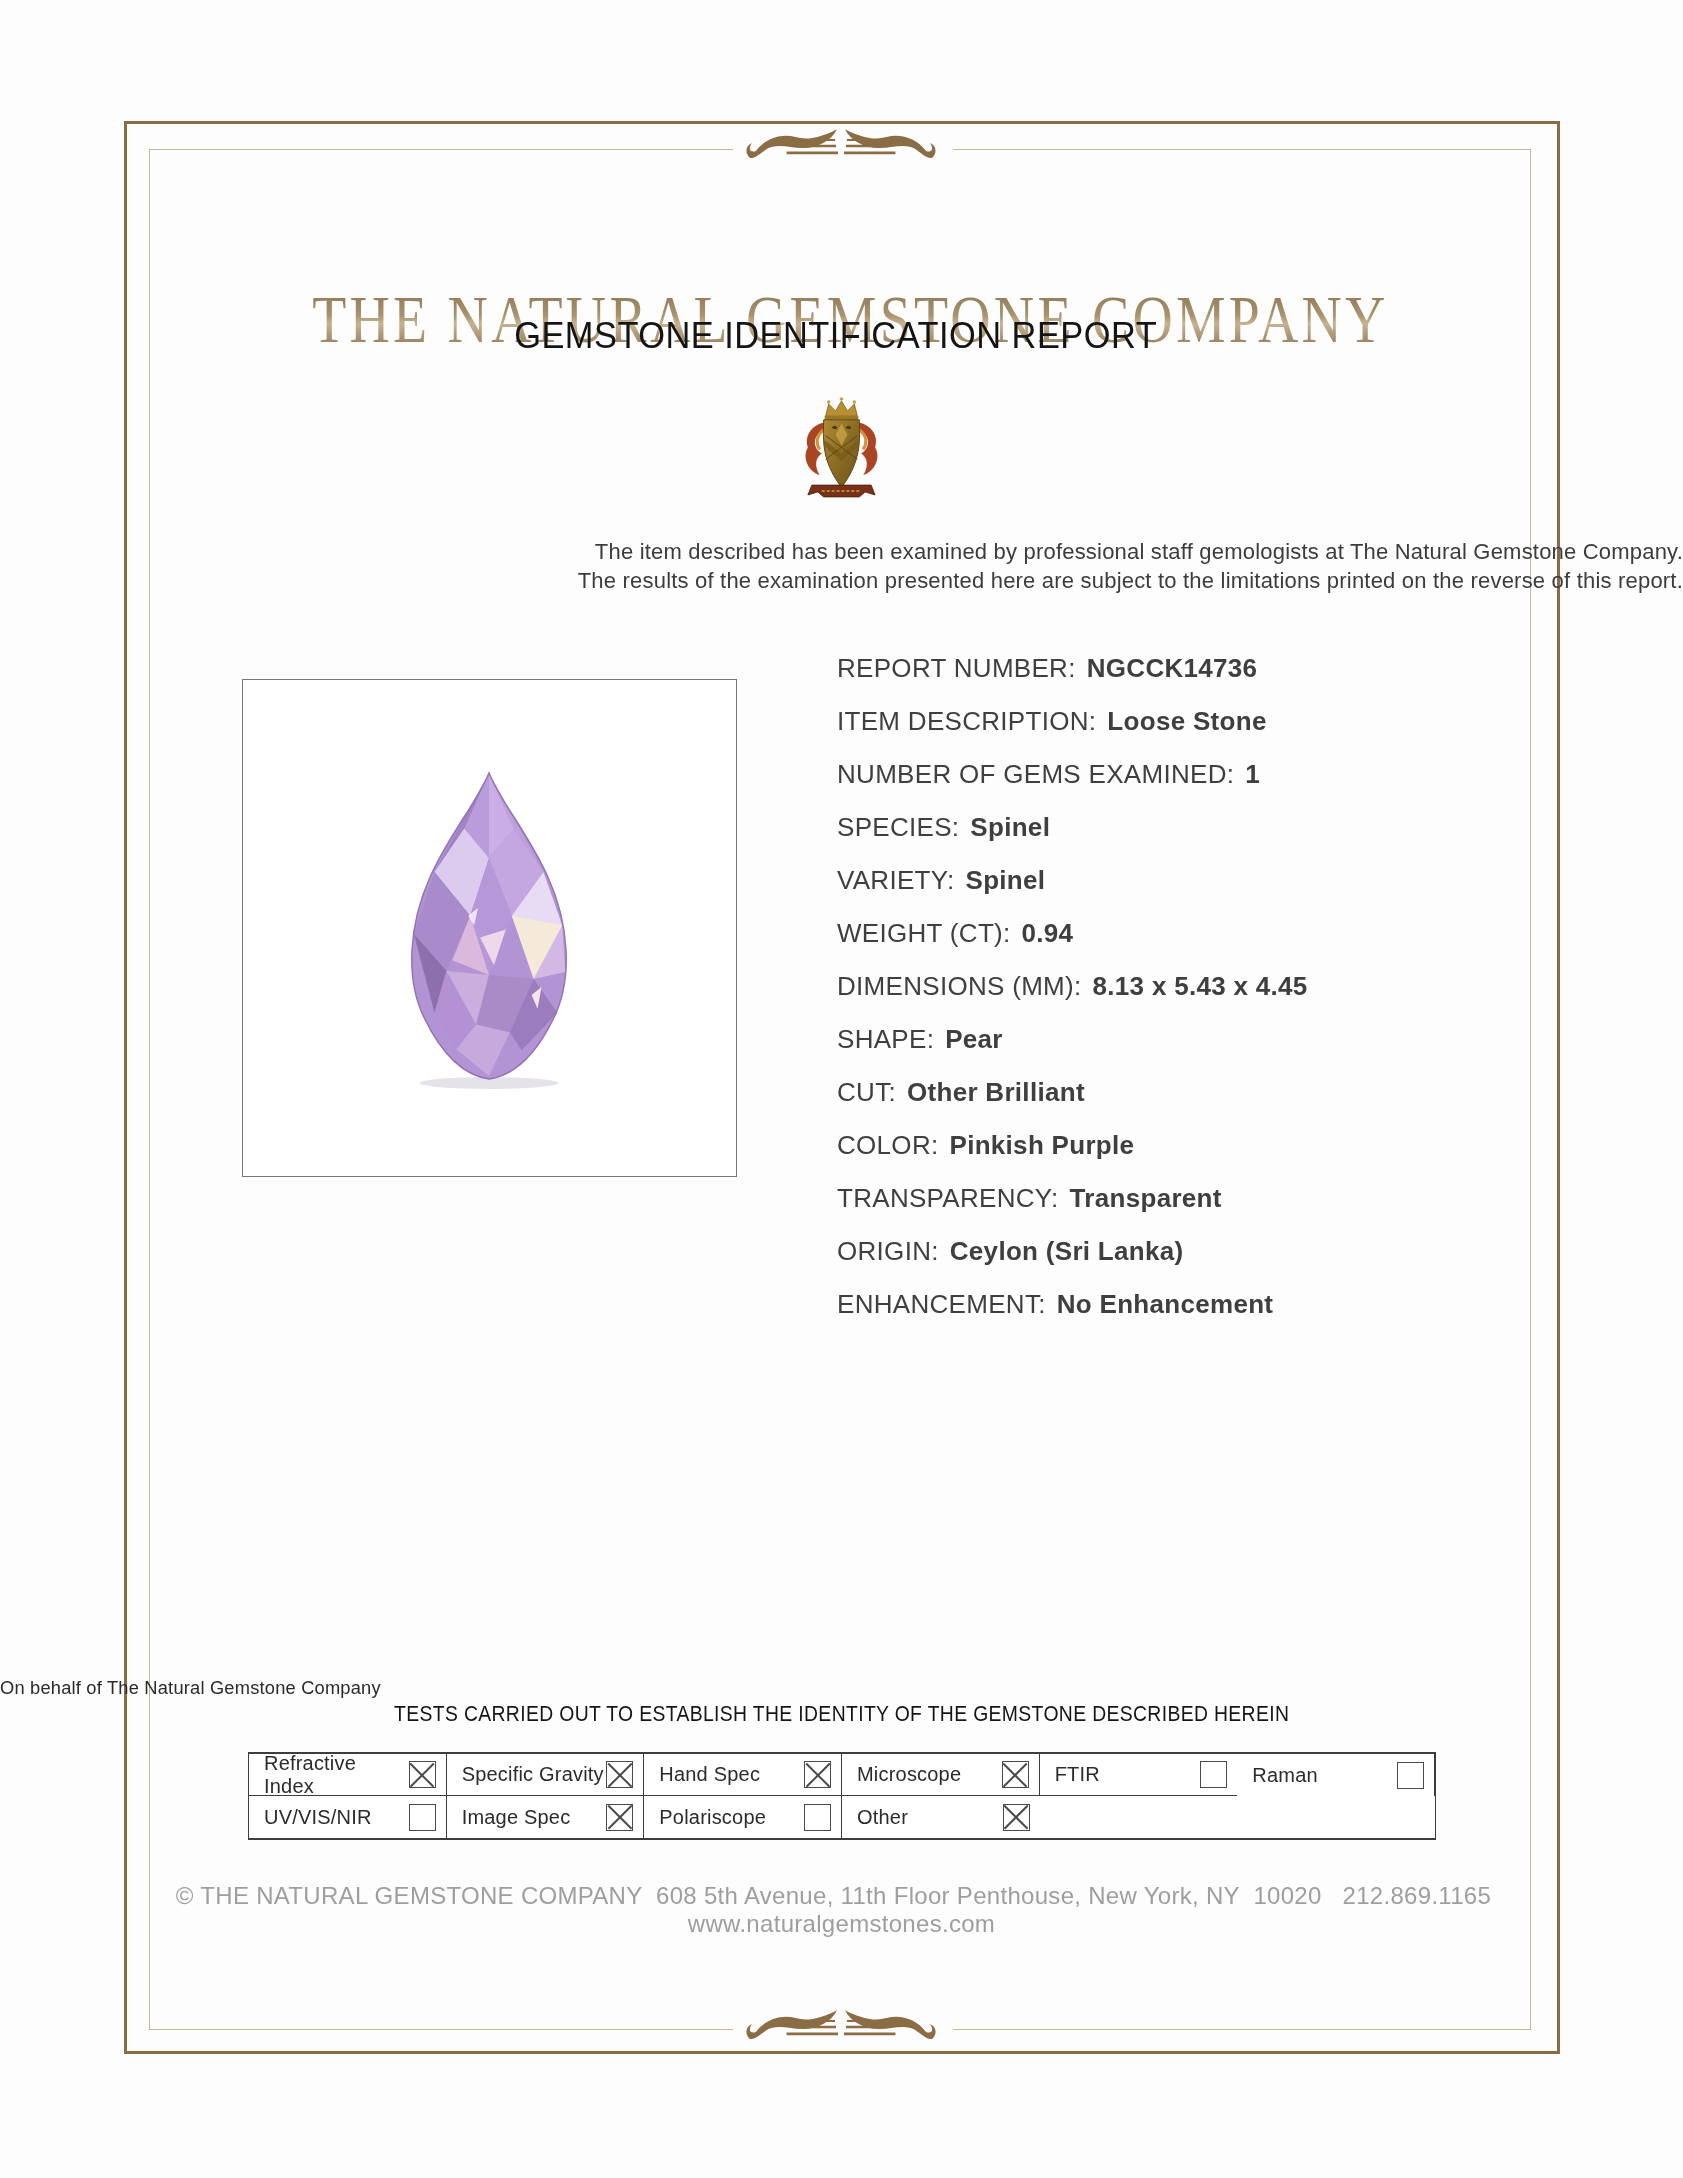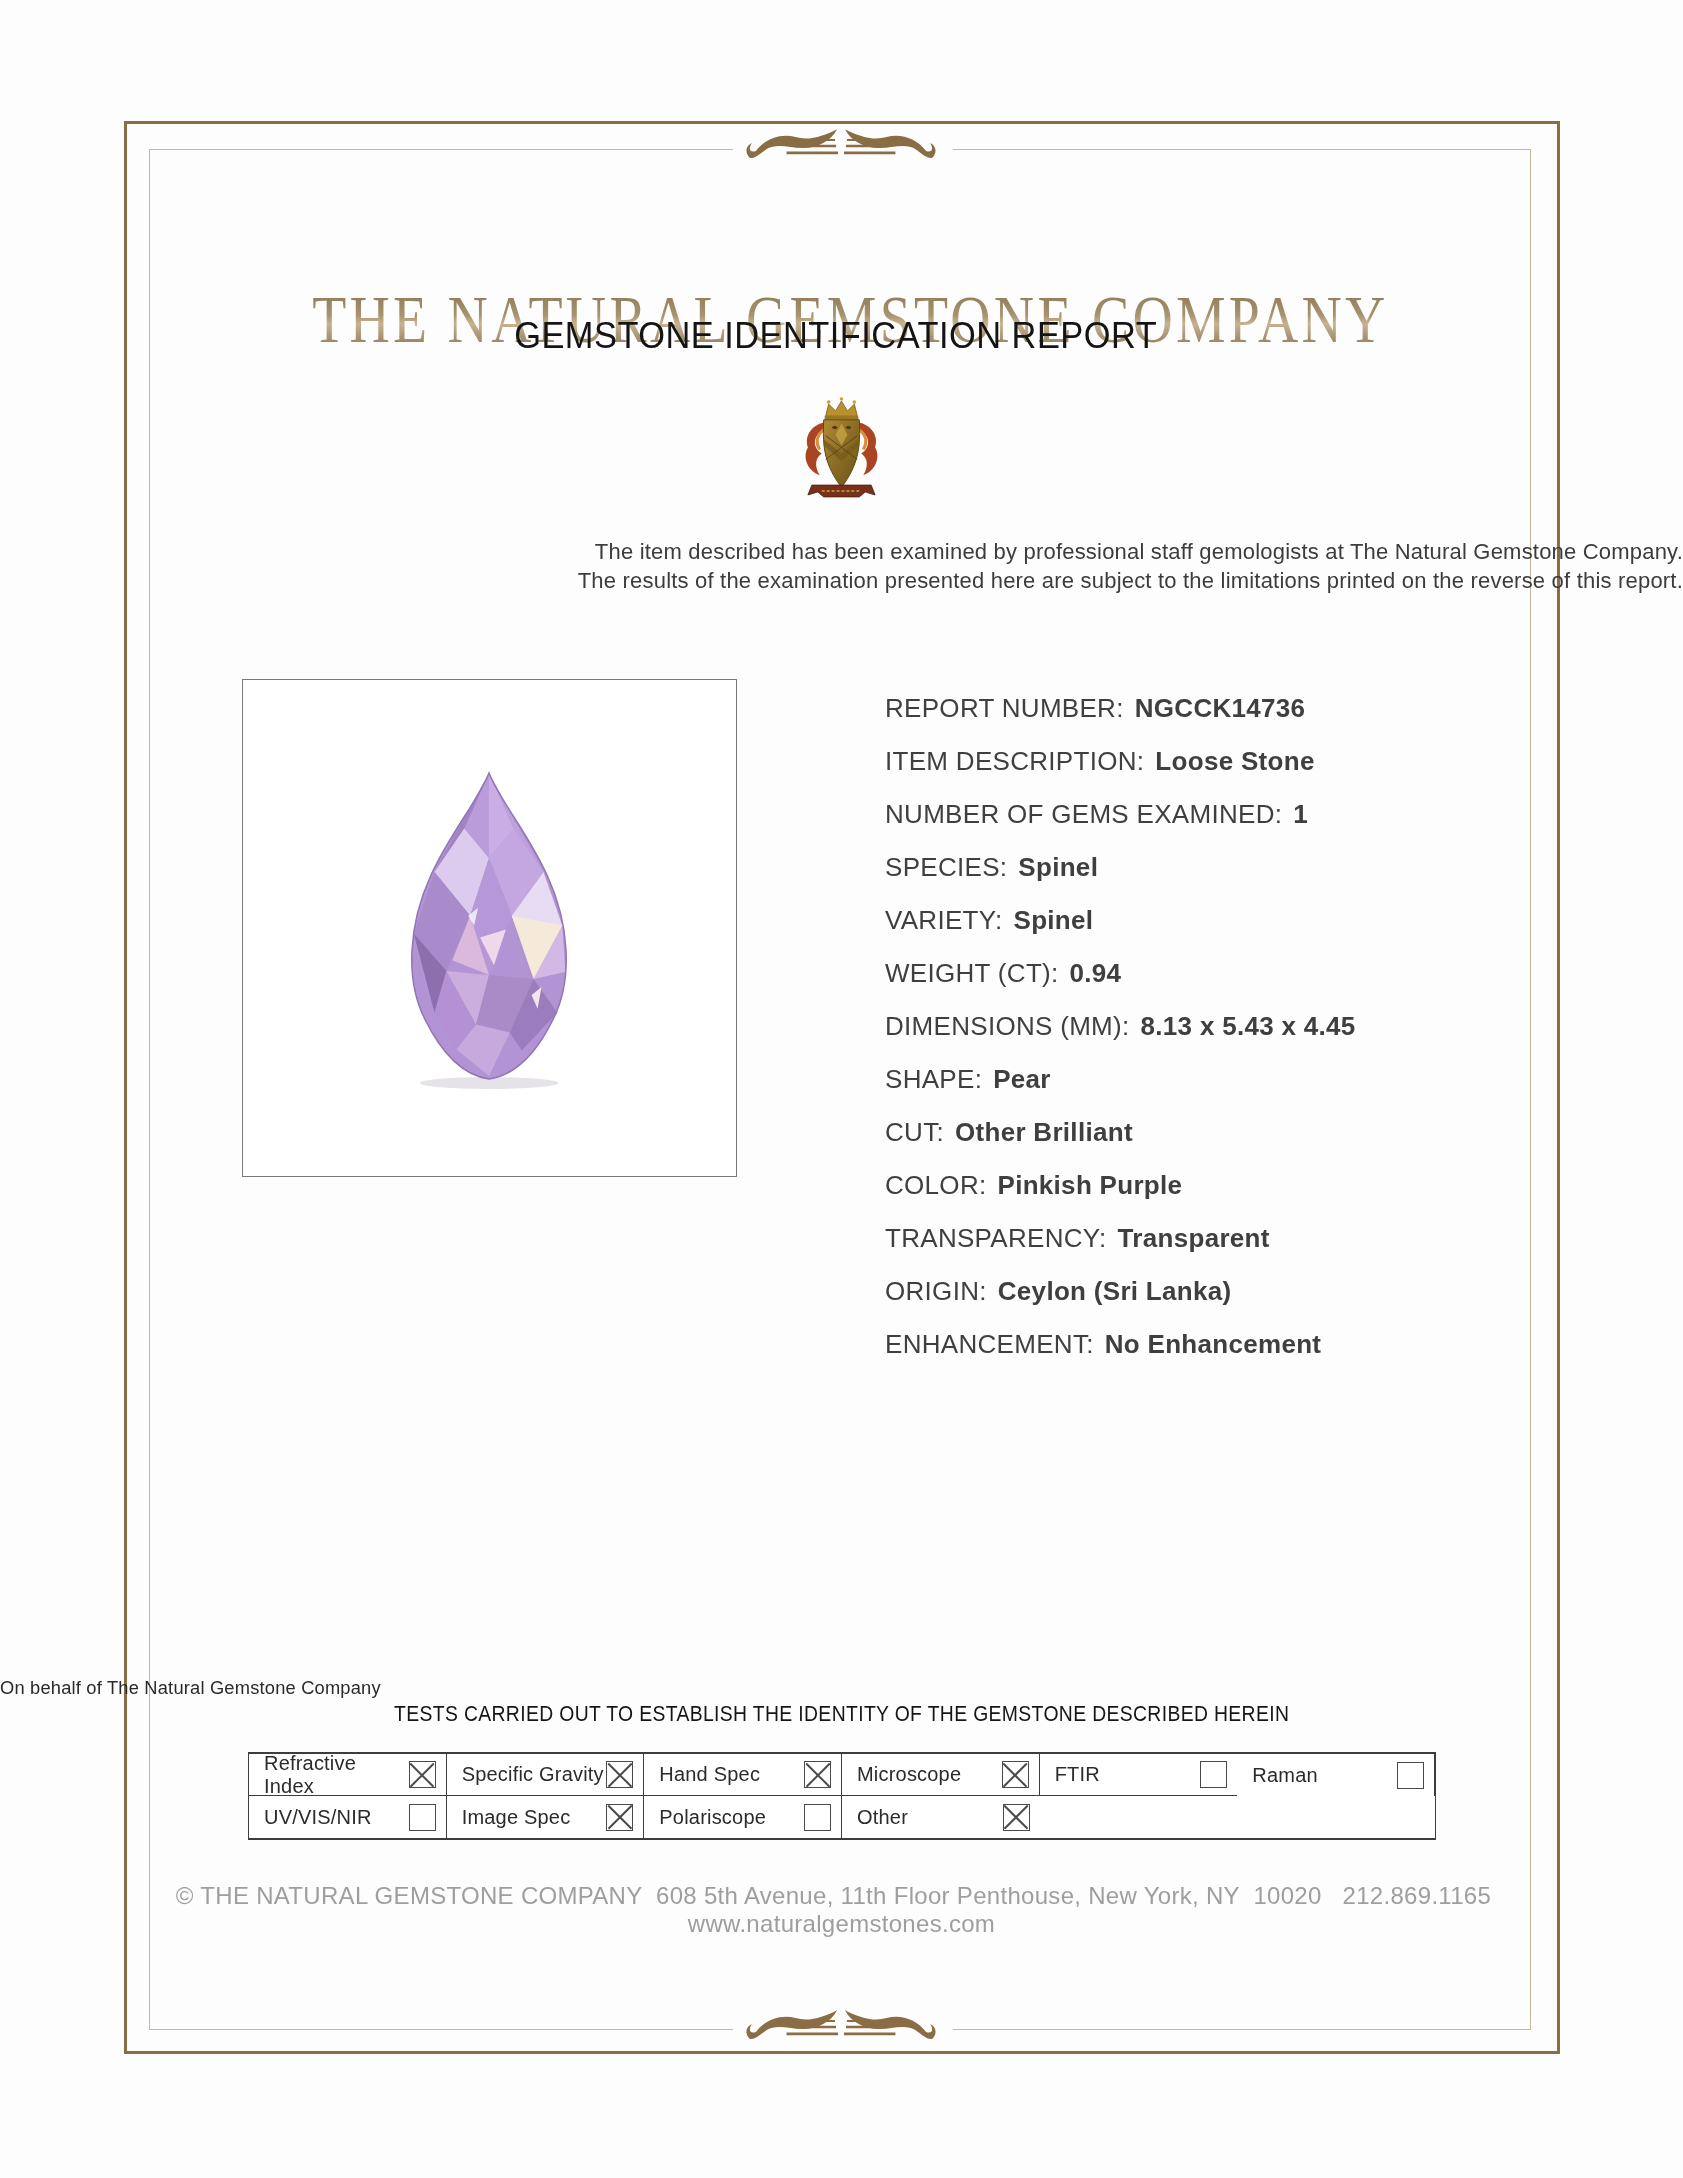--- a/index.html
+++ b/index.html
@@ -25,21 +25,21 @@
   .subtitle{position:absolute;left:0;right:12px;top:315px;text-align:center;font-size:37px;line-height:42px;color:#141414;}
   .squeeze-sub{display:inline-block;transform:scaleX(0.93);letter-spacing:0.5px;white-space:nowrap;}
   .crest{position:absolute;left:798px;top:396px;width:87px;height:103px;}
   .disclaimer{position:absolute;left:0;right:0;top:537px;text-align:right;
         font-size:22px;line-height:29px;color:#3c3c3c;letter-spacing:0.2px;}
   
   .gem-box{position:absolute;left:242px;top:679px;width:493px;height:496px;
         border:1.5px solid #787878;background:#fff;}
   .gem-box svg{position:absolute;left:142px;top:89px;}
   
-  .fields{position:absolute;left:837px;top:682px;width:653px;margin-left:48px;}
+  .fields{position:absolute;left:837px;top:642px;width:653px;}
   .field-line{height:53px;display:flex;align-items:center;
         font-size:26px;color:#3f3f3f;letter-spacing:0.3px;white-space:nowrap;}
   .field-value{margin-left:11px;font-weight:bold;}
   
   .on-behalf{position:absolute;left:0;right:0;top:1677px;text-align:left;
         font-size:18.3px;color:#2a2a2a;letter-spacing:0.2px;}
   .tests-heading{position:absolute;left:0;right:0;top:1701px;text-align:center;
         font-size:22px;color:#151515;}
   .squeeze-heading{display:inline-block;transform:scaleX(0.88);letter-spacing:0.4px;white-space:nowrap;}
   .tests-table{position:absolute;left:248px;top:1752px;width:1186px;

